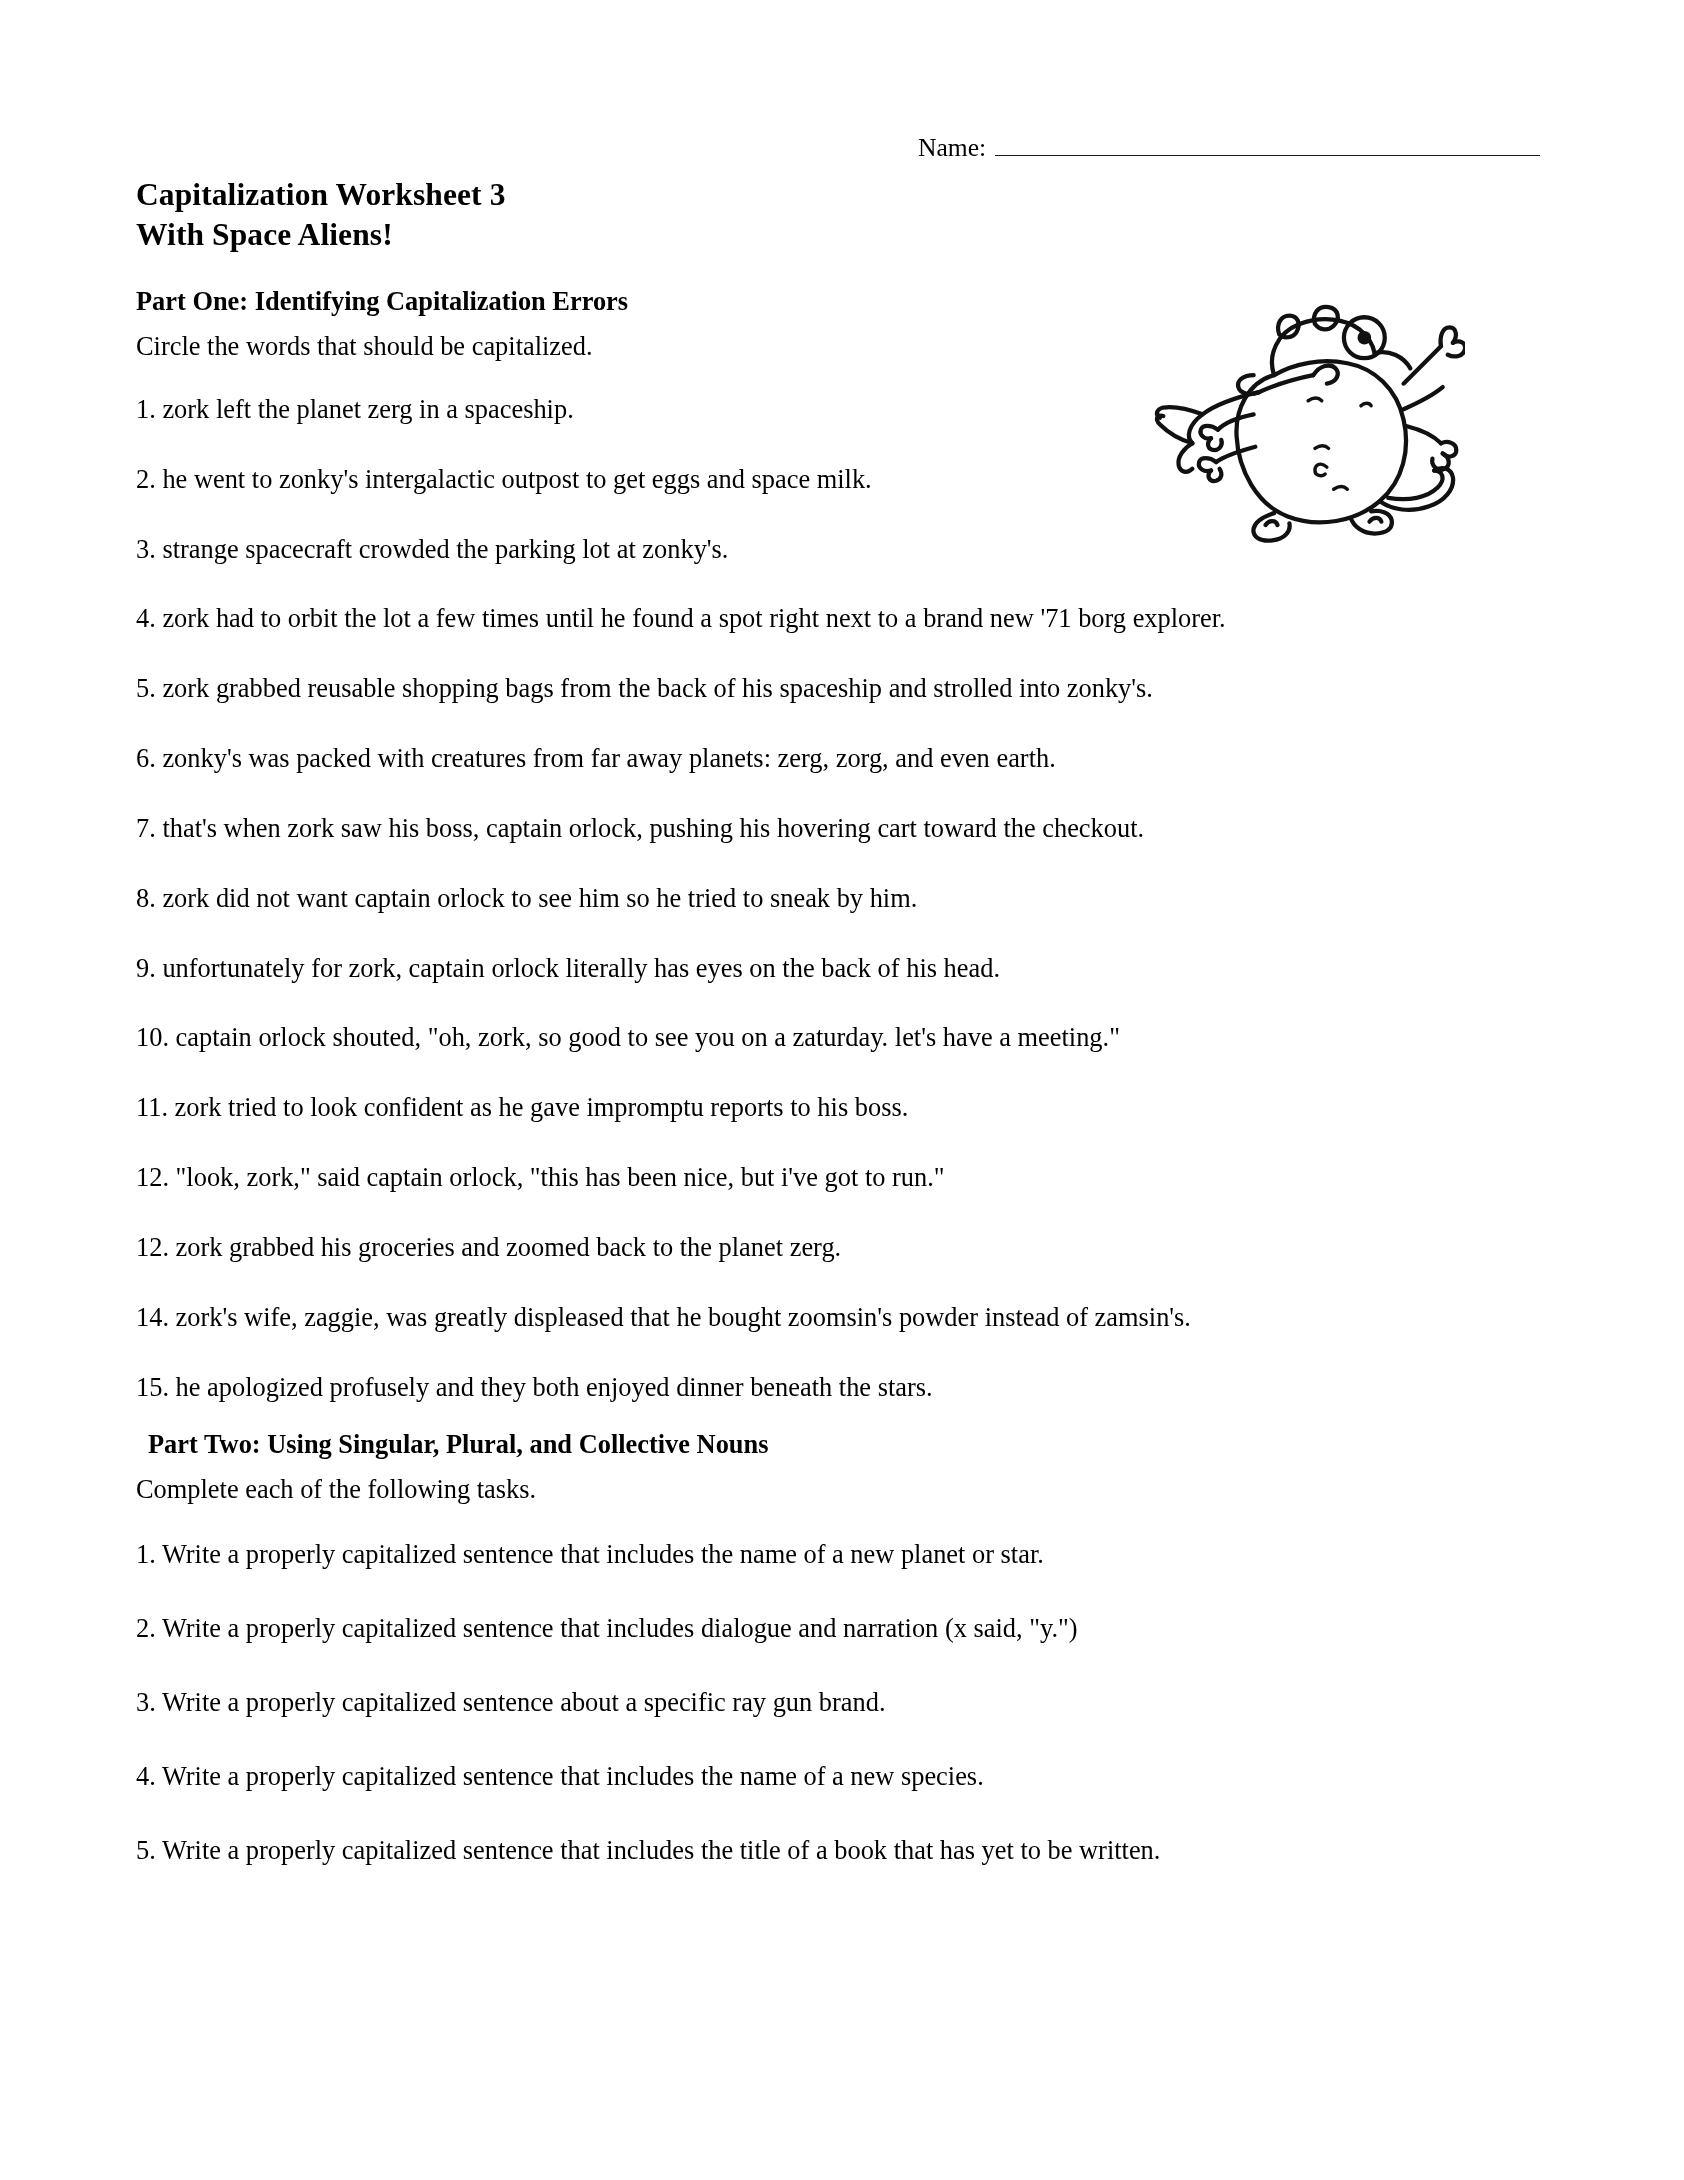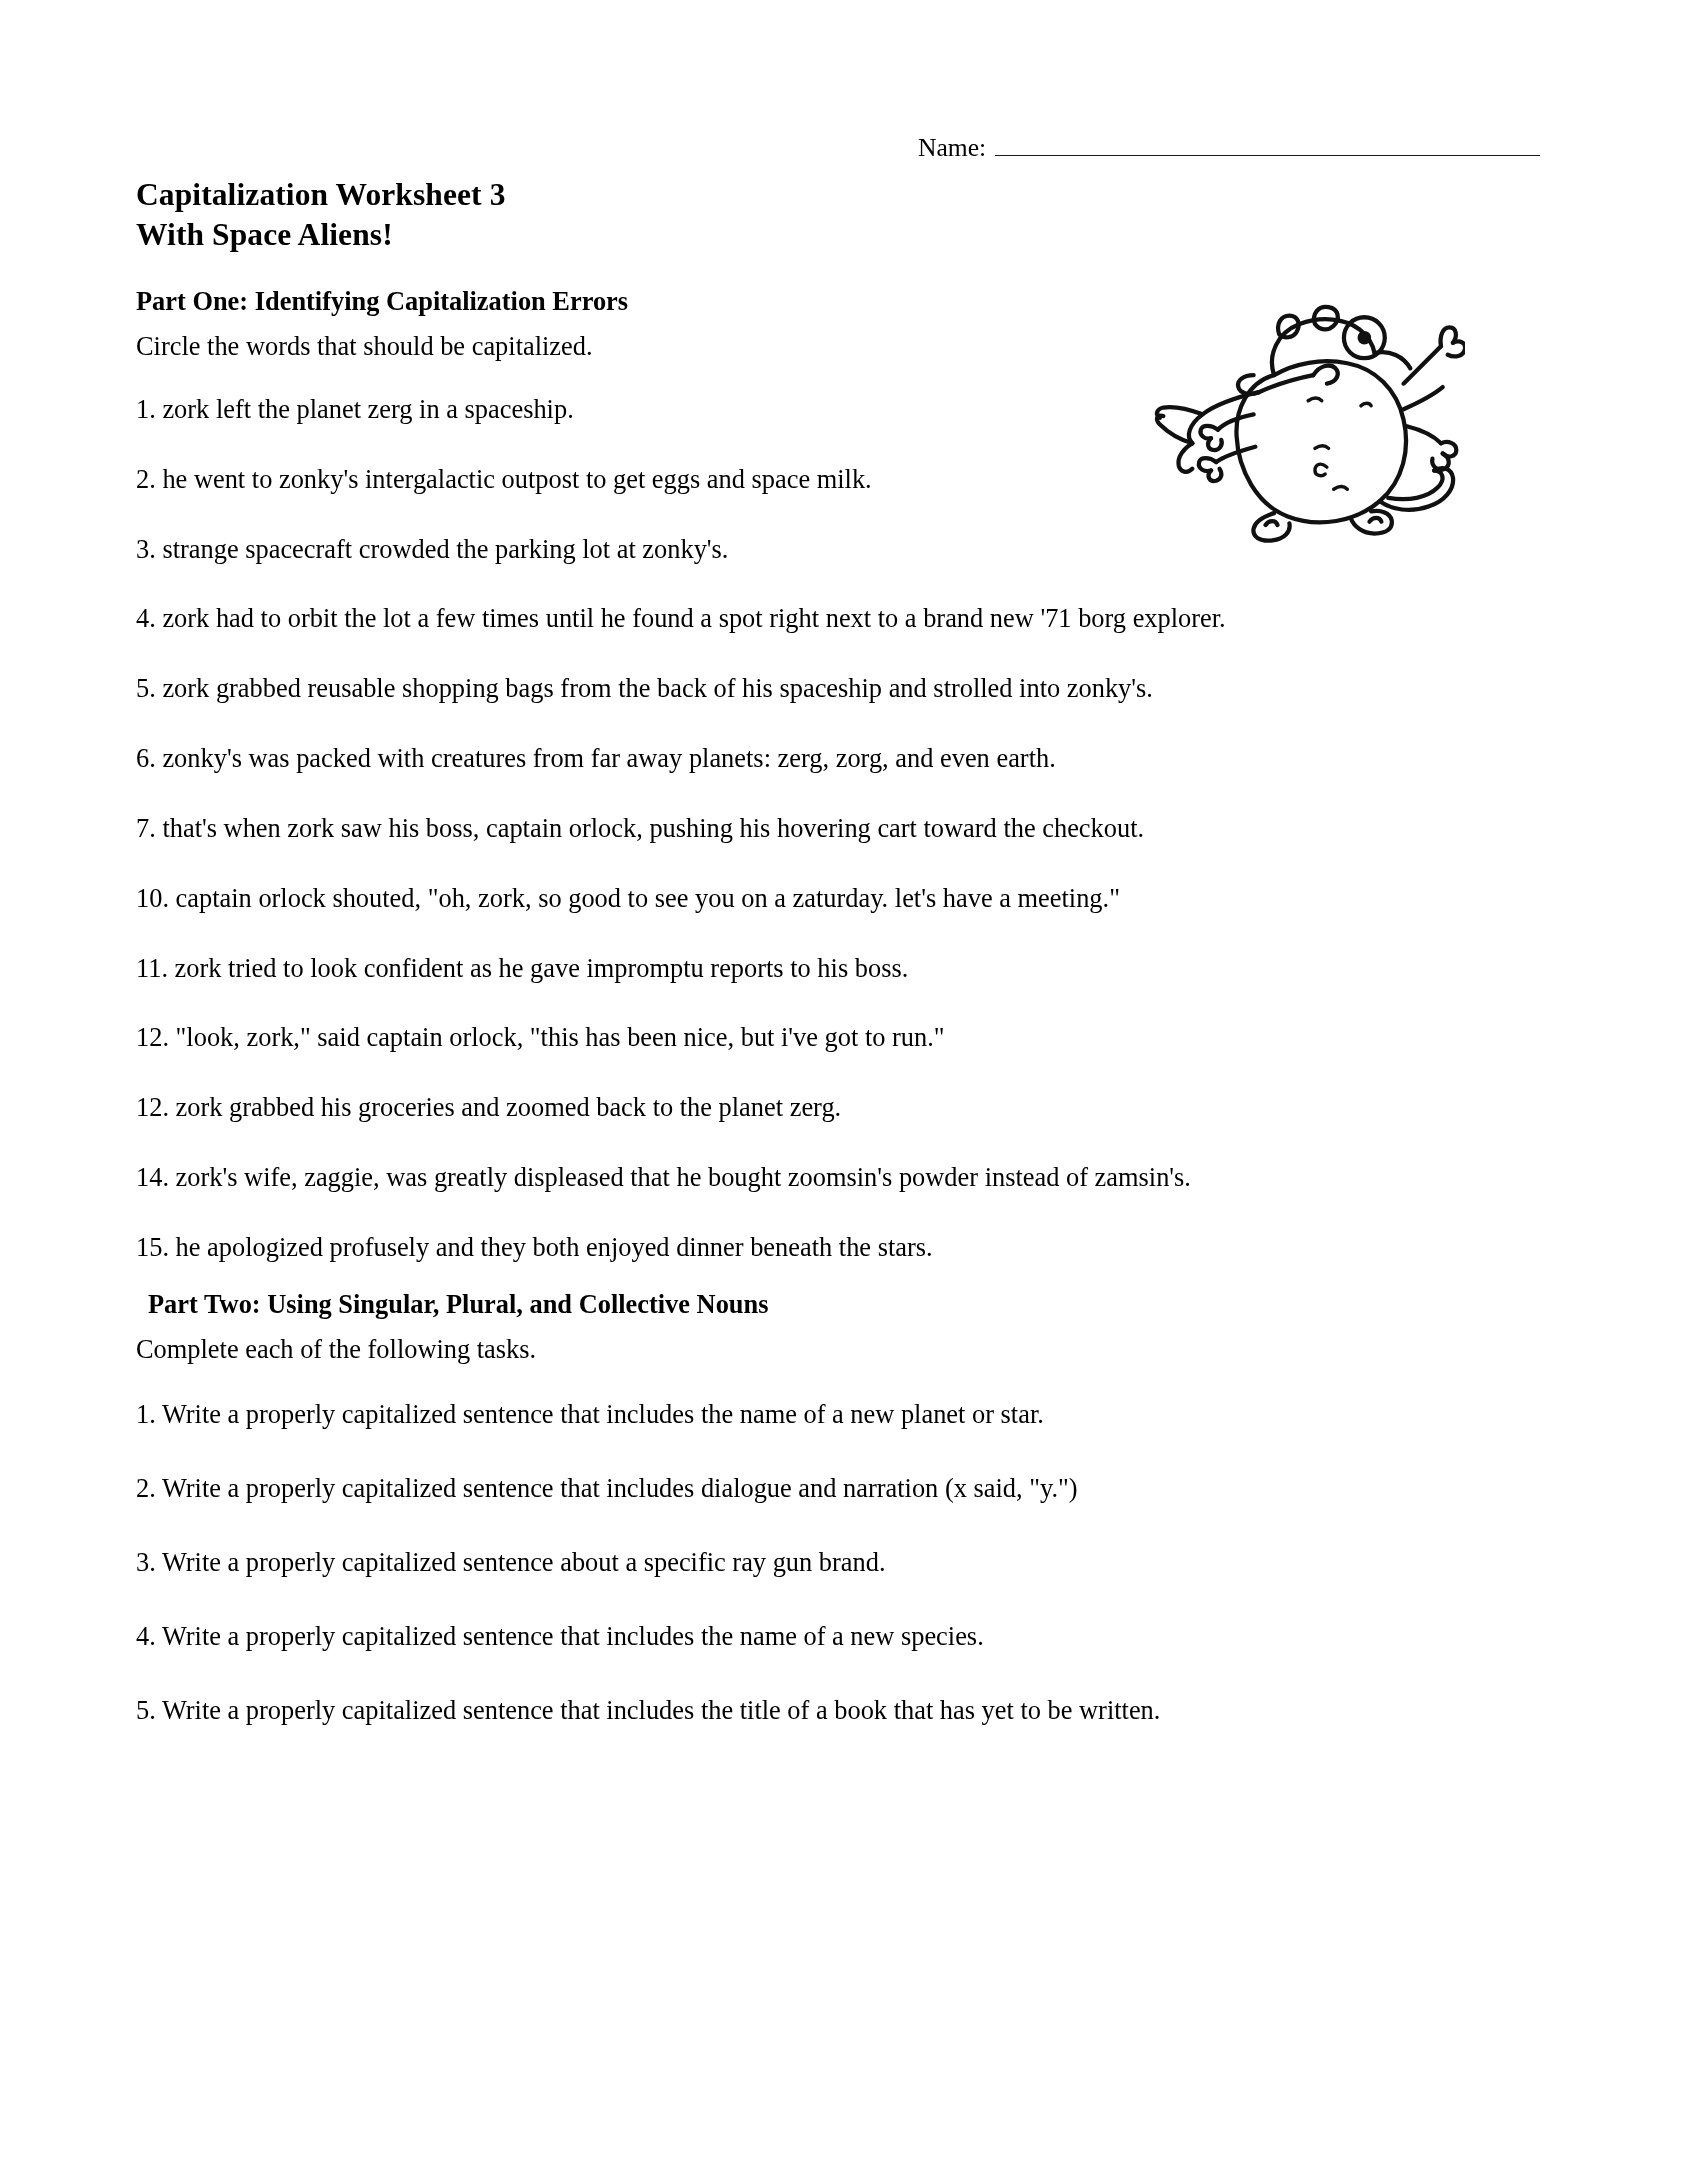--- a/index.html
+++ b/index.html
@@ -195,20 +195,22 @@
       <h2 class="part-heading">Part One: Identifying Capitalization Errors</h2>
       <p class="part-instruction">Circle the words that should be capitalized.</p>
       <ol class="q-list">
         <li>1. zork left the planet zerg in a spaceship.</li>
         <li>2. he went to zonky's intergalactic outpost to get eggs and space milk.</li>
         <li>3. strange spacecraft crowded the parking lot at zonky's.</li>
         <li>4. zork had to orbit the lot a few times until he found a spot right next to a brand new '71 borg explorer.</li>
         <li>5. zork grabbed reusable shopping bags from the back of his spaceship and strolled into zonky's.</li>
         <li>6. zonky's was packed with creatures from far away planets: zerg, zorg, and even earth.</li>
         <li>7. that's when zork saw his boss, captain orlock, pushing his hovering cart toward the checkout.</li>
+        <li>8. zork did not want captain orlock to see him so he tried to sneak by him.</li>
+        <li>9. unfortunately for zork, captain orlock literally has eyes on the back of his head.</li>
         <li>10. captain orlock shouted, "oh, zork, so good to see you on a zaturday. let's have a meeting."</li>
         <li>11. zork tried to look confident as he gave impromptu reports to his boss.</li>
         <li>12. "look, zork," said captain orlock, "this has been nice, but i've got to run."</li>
         <li>12. zork grabbed his groceries and zoomed back to the planet zerg.</li>
         <li>14. zork's wife, zaggie, was greatly displeased that he bought zoomsin's powder instead of zamsin's.</li>
         <li>15. he apologized profusely and they both enjoyed dinner beneath the stars.</li>
       </ol>
     </section>
 
     <section class="part-two">

